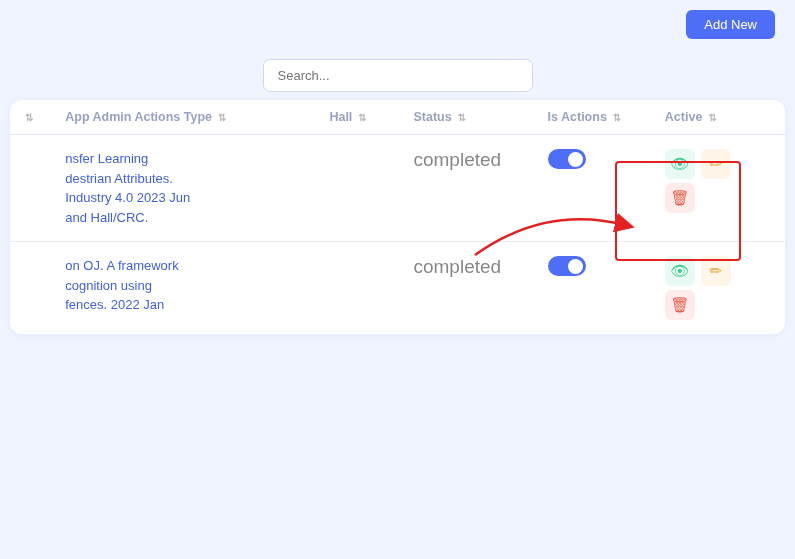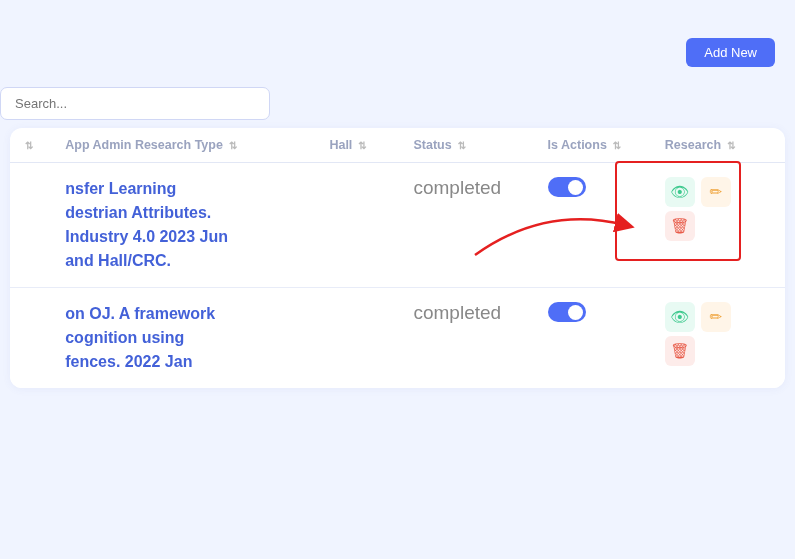--- a/index.html
+++ b/index.html
@@ -28,25 +28,25 @@
 
     .add-btn {
       background: #4f6ef7;
       color: #fff;
       border: none;
       border-radius: 6px;
       padding: 7px 18px;
       font-size: 13px;
       cursor: pointer;
       font-weight: 500;
-      margin-top: 28px;
     }
 
     .search-row {
       display: flex;
+      justify-content: center;
       margin: 10px 0 8px 0;
     }
 
     .search-input-wrap {
       position: relative;
       width: 270px;
     }
 
     .search-input {
       width: 100%;
@@ -94,23 +94,22 @@
 
     tbody tr td {
       padding: 14px 12px;
       font-size: 13px;
       color: #555;
       vertical-align: top;
     }
 
     .text-link {
       color: #4361d8;
-      font-size: 16px;
+      font-size: 13px;
       line-height: 1.5;
-      font-weight: bold;
     }
 
     .status-badge {
       color: #888;
       font-size: 19px;
     }
 
     
     .toggle {
       position: relative;
@@ -237,21 +236,21 @@
 
   <div class="table-card">
     <table>
       <thead>
         <tr>
           <th class="num-col">
             <span class="sort-icon">⇅</span>
           </th>
           <th class="col-research">
             <div class="th-wrap">
-              <span>App Admin Research Type</span>
+              <span>App Admin Actions Type</span>
               <span class="sort-icon">⇅</span>
             </div>
           </th>
           <th class="col-file">
             <div class="th-wrap">
               <span>Hall</span>
               <span class="sort-icon">⇅</span>
             </div>
           </th>
           <th class="col-status">
@@ -261,21 +260,21 @@
             </div>
           </th>
           <th class="col-active">
             <div class="th-wrap">
               <span>Is Actions</span>
               <span class="sort-icon">⇅</span>
             </div>
           </th>
           <th class="col-actions">
             <div class="th-wrap">
-              <span>Research</span>
+              <span>Active</span>
               <span class="sort-icon">⇅</span>
             </div>
           </th>
         </tr>
       </thead>
       <tbody>
 
         <tr>
           <td class="num-col"></td>
           <td class="col-research">

